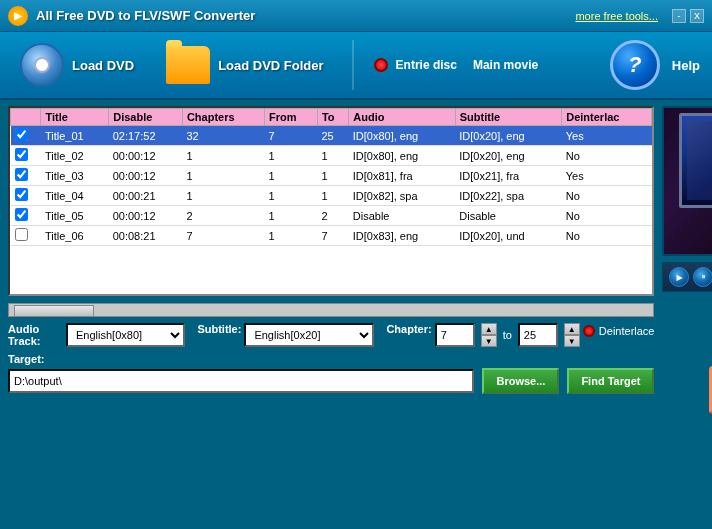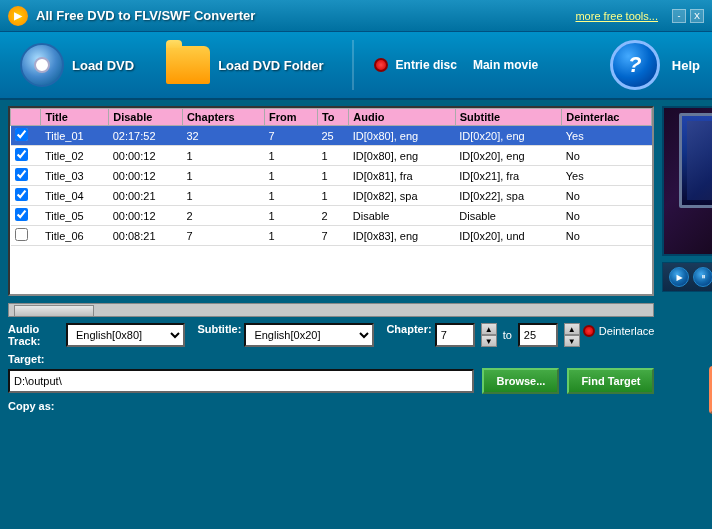--- a/index.html
+++ b/index.html
@@ -792,21 +792,20 @@
     <div class="target-row">
       <span class="field-label">Target:</span>
       <div class="target-input-row">
         <input type="text" class="target-input" value="D:\output\" style="">
         <button class="btn">Browse...</button>
         <button class="btn">Find Target</button>
       </div>
     </div>
 
     <div style="display:flex;flex-direction:column;gap:3px;">
-      <span class="field-label">Copy as:</span>
     </div>
 
   </div>
 
   <div class="right-panel">
 
     <div class="preview-box">
       <div class="preview-scene">
         <div class="preview-window"></div>
         <div class="preview-smoke1"></div>

